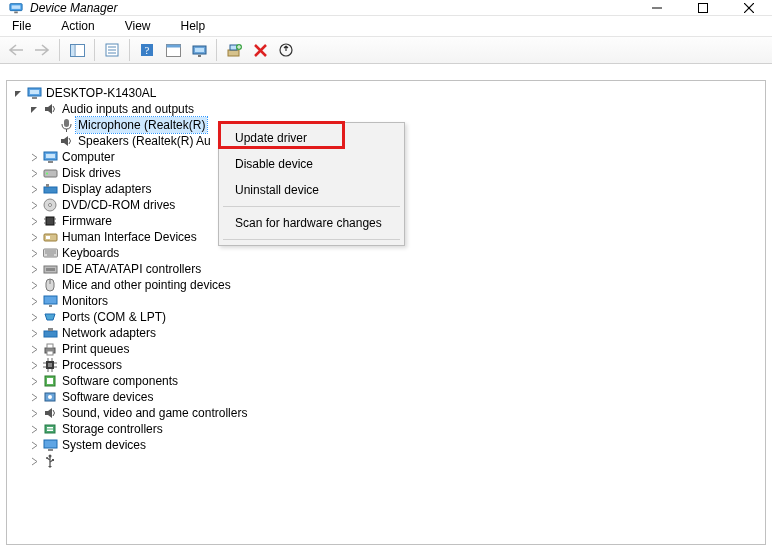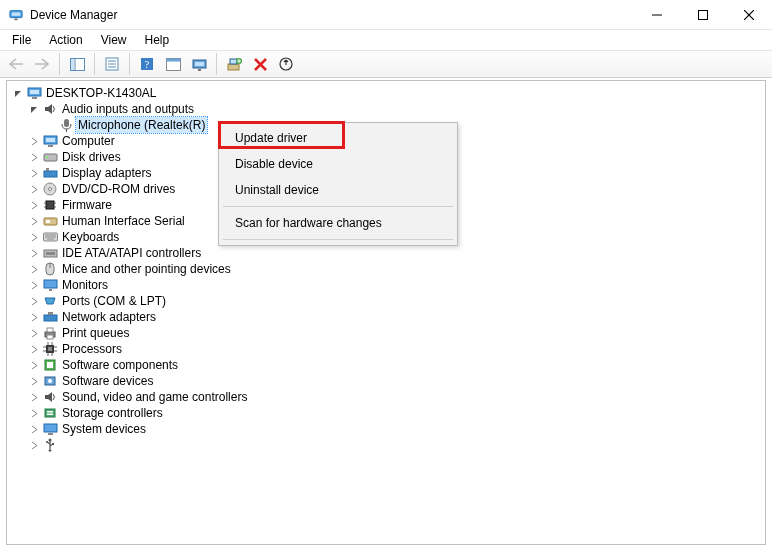--- a/index.html
+++ b/index.html
@@ -10,40 +10,41 @@
     background: #fff;
     color: #000;
     width: 772px;
     height: 551px;
     overflow: hidden;
     position: relative;
   }
   .titlebar {
     display: flex;
     align-items: center;
-    height: 30px;
+    height: 16px;
     padding: 0 0 0 8px;
     border-bottom: 1px solid #e5e5e5;
+    font-style: italic;
   }
   .titlebar .title { flex: 0 0 auto; display:flex; align-items:center; gap:6px;}
   .titlebar .spacer { flex: 1; }
   .win-btn {
     width: 46px;
     height: 30px;
     display: flex;
     align-items: center;
     justify-content: center;
     color: #000;
   }
   .menubar {
     display: flex;
     height: 20px;
     align-items: center;
     padding: 0 4px;
-    gap: 2px;
+    gap: 14px;
   }
   .menubar .menu {
     padding: 1px 8px;
     font-size: 12px;
   }
   .toolbar {
     display: flex;
     align-items: center;
     height: 28px;
     padding: 0 4px;
@@ -108,21 +109,21 @@
   .label { padding: 0 2px; }
   .sel .label { background:#cde8ff; outline: 1px dotted #3399ff; }
   .indent-0 { padding-left: 2px; }
   .indent-1 { padding-left: 18px; }
   .indent-2 { padding-left: 34px; }
 
   .ctx-menu {
     position: absolute;
     left: 218px;
     top: 122px;
-    width: 240px;
+    width: 187px;
     background: #f2f2f2;
     border: 1px solid #bcbcbc;
     box-shadow: 2px 2px 4px rgba(0,0,0,0.15);
     padding: 2px;
     font-size: 12px;
   }
   .ctx-item {
     padding: 6px 14px;
   }
   .ctx-sep { height:1px; background:#d0d0d0; margin:3px 2px; }
@@ -287,20 +288,30 @@
       <span class="ico">
           <svg width="13" height="14" viewBox="0 0 13 14">
             <rect x="4" y="1" width="5" height="8" rx="2.5" fill="#777"></rect>
             <path d="M2 6 Q2 11 6.5 11 Q11 11 11 6" fill="none" stroke="#555" stroke-width="1"></path>
             <line x1="6.5" y1="11" x2="6.5" y2="14" stroke="#555"></line>
           </svg>
         </span>
       <span class="label">Microphone (Realtek(R)</span>
     </div>
 
+    <div class="row indent-2">
+      <span class="caret"></span>
+      <span class="ico">
+          <svg width="14" height="14" viewBox="0 0 14 14">
+            <path d="M2 5 H5 L9 2 V12 L5 9 H2 Z" fill="#555"></path>
+            <path d="M10 4 Q13 7 10 10" fill="none" stroke="#555" stroke-width="1"></path>
+          </svg>
+        </span>
+      <span class="label">Speakers (Realtek(R) Au</span>
+    </div>
 
     <div class="row indent-1">
       <span class="caret">
           <svg width="9" height="9" viewBox="0 0 9 9">
             <path d="M2 1 L7 4.5 L2 8" fill="none" stroke="#888" stroke-width="1"></path>
           </svg>
         </span>
       <span class="ico">
           <svg width="15" height="13" viewBox="0 0 15 13">
             <rect x="1" y="1" width="13" height="8" fill="#5fa5e4" stroke="#1c6bb0"></rect>
@@ -379,21 +390,21 @@
           <svg width="9" height="9" viewBox="0 0 9 9">
             <path d="M2 1 L7 4.5 L2 8" fill="none" stroke="#888" stroke-width="1"></path>
           </svg>
         </span>
       <span class="ico">
           <svg width="15" height="12" viewBox="0 0 15 12">
             <rect x="1" y="3" width="13" height="7" rx="1" fill="#d6c28c" stroke="#9b7f3a"></rect>
             <rect x="3" y="5" width="4" height="3" fill="#fff"></rect>
           </svg>
         </span>
-      <span class="label">Human Interface Serial</span>
+      <span class="label">Human Interface Devices</span>
     </div>
 
     <div class="row indent-1">
       <span class="caret">
           <svg width="9" height="9" viewBox="0 0 9 9">
             <path d="M2 1 L7 4.5 L2 8" fill="none" stroke="#888" stroke-width="1"></path>
           </svg>
         </span>
       <span class="ico">
           <svg width="15" height="10" viewBox="0 0 15 10">

